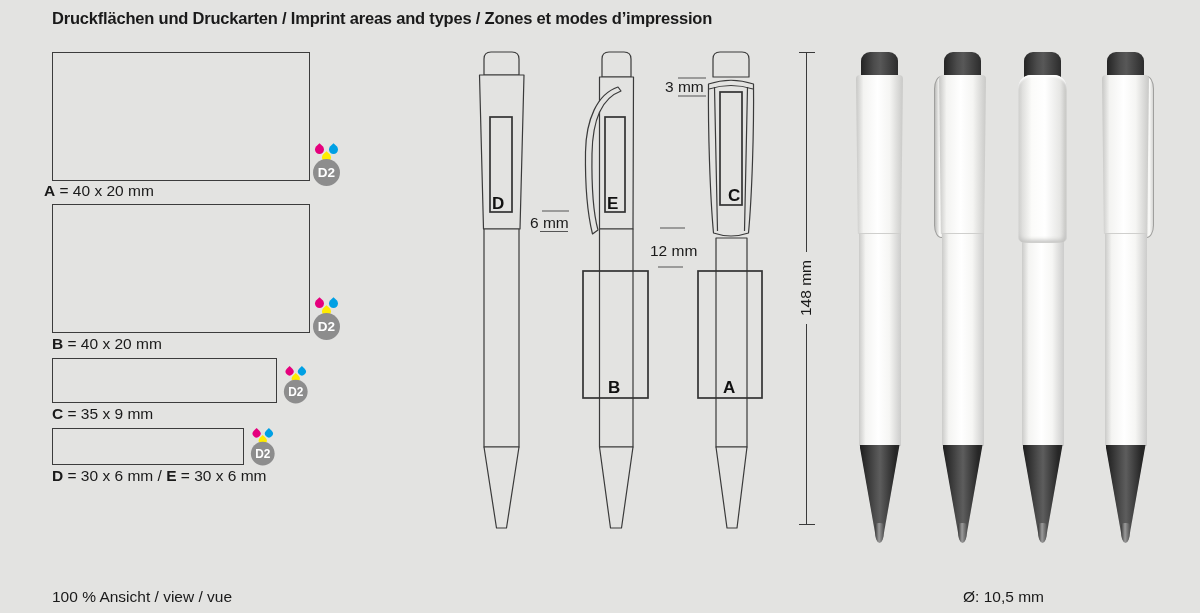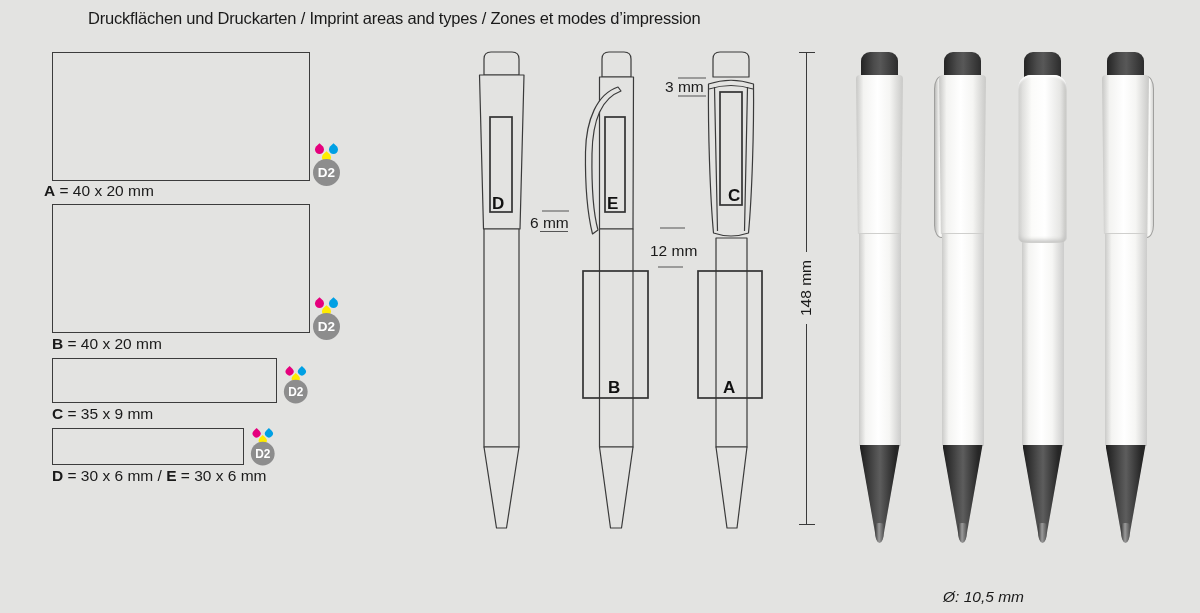--- a/index.html
+++ b/index.html
@@ -1,19 +1,19 @@
 <!DOCTYPE html>
 <html><head>
 <meta charset="utf-8">
 <style>
   html,body{margin:0;padding:0;}
   body{font-family:"Liberation Sans",sans-serif;background:#c9c9c7;}
   .sheet{position:relative;width:1200px;height:613px;background:#e3e3e1;overflow:hidden;color:#1a1a1a;}
   .abs{position:absolute;}
-  .title{left:52px;top:9px;font-size:16.5px;font-weight:normal;letter-spacing:-0.2px;margin-left:36px;}
+  .title{left:52px;top:9px;font-size:16.5px;font-weight:bold;letter-spacing:-0.2px;}
   
   .area-box{border:1.5px solid #3c3c3c;background:transparent;box-sizing:border-box;}
   .area-label{font-size:15.5px;white-space:pre;}
   .area-label b{font-weight:bold;}
   
   .d2{width:30px;height:46px;}
   .d2 .drop{position:absolute;width:9px;height:9px;border-radius:0 50% 50% 50%;transform:rotate(45deg);}
   .d2 .drop.m{left:3px;top:4px;background:#e5007d;}
   .d2 .drop.c{left:17px;top:4px;background:#00a0e4;}
   .d2 .drop.y{left:10px;top:12px;background:#ffec00;}
@@ -173,15 +173,16 @@
 
   <div class="abs ppen" style="left:1102px;top:45px;">
     <div class="clip right"></div>
     <div class="btn"></div>
     <div class="cap"></div>
     <div class="barrel"></div>
     <div class="cone"></div>
     <div class="ball"></div>
   </div>
 
-  <div class="abs footer" style="left:943px;font-style:italic;">Ø: 10,5 mm</div>
+  <div class="abs footer" style="left:52px;">100 % Ansicht / view / vue</div>
+  <div class="abs footer" style="left:963px;">Ø: 10,5 mm</div>
 
 </div>
 
 </body></html>

